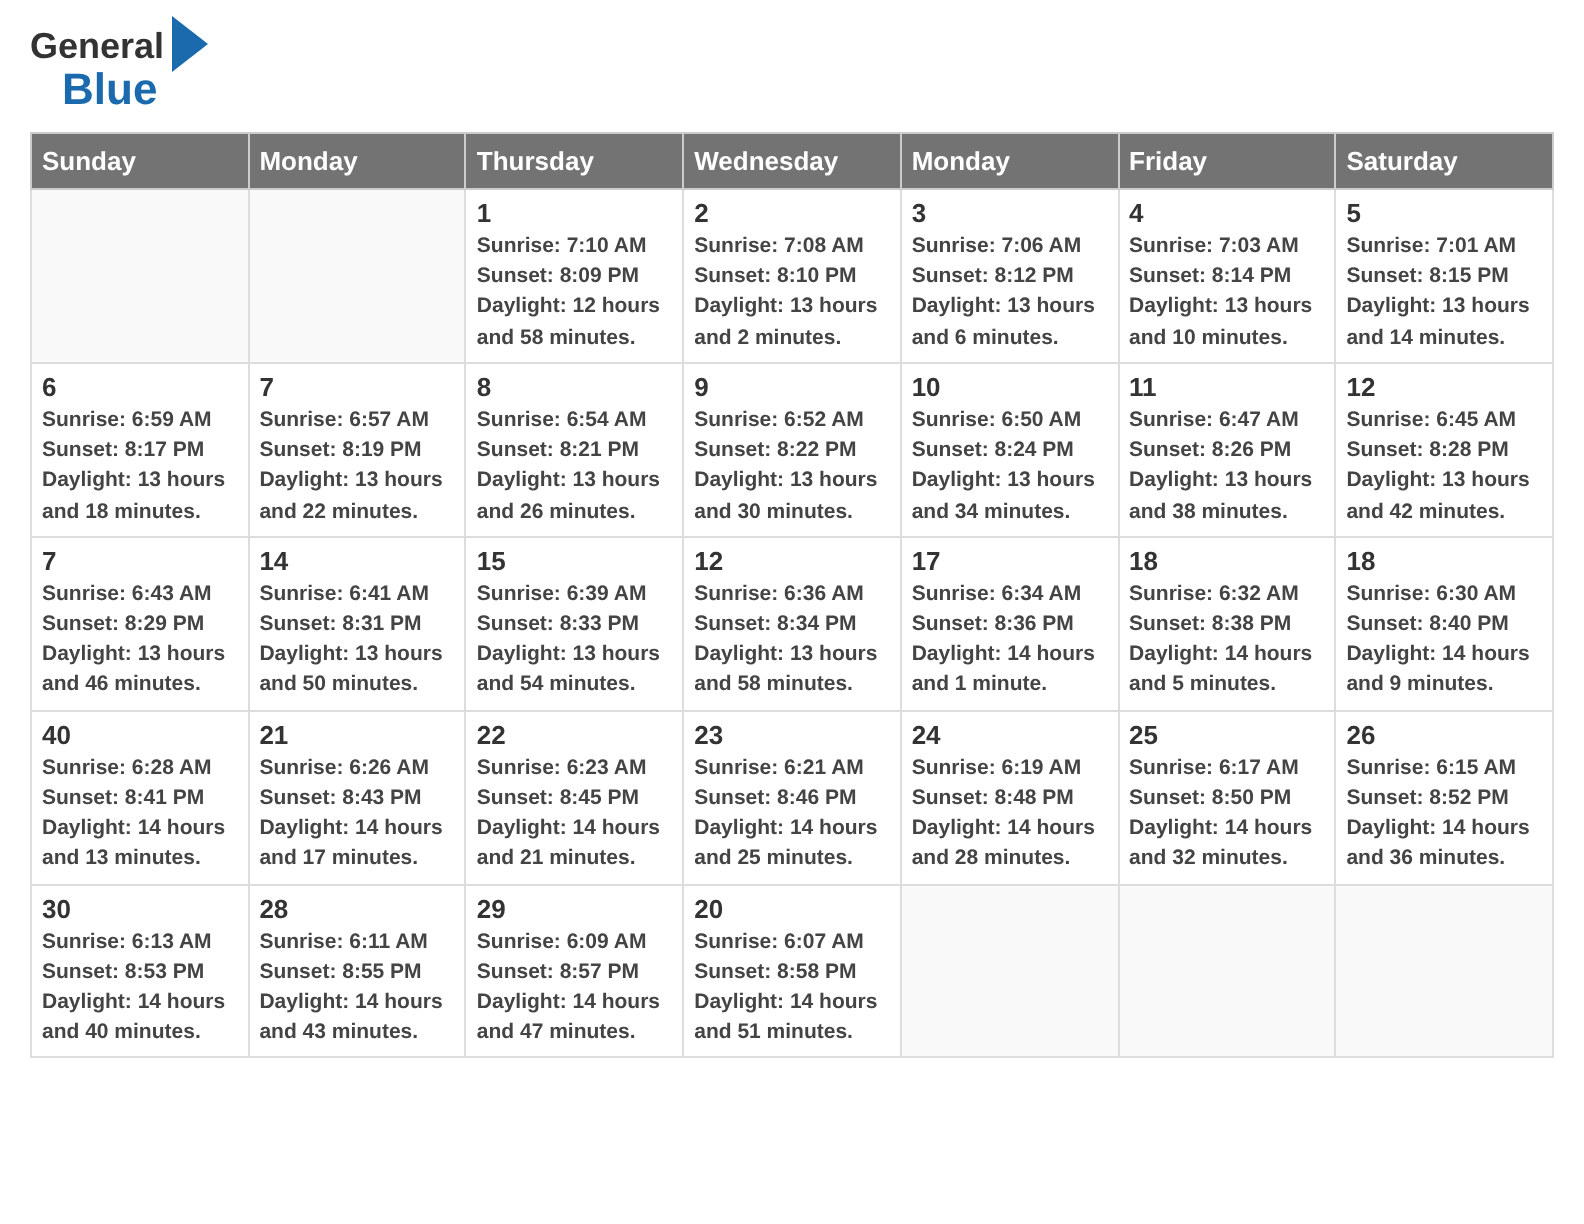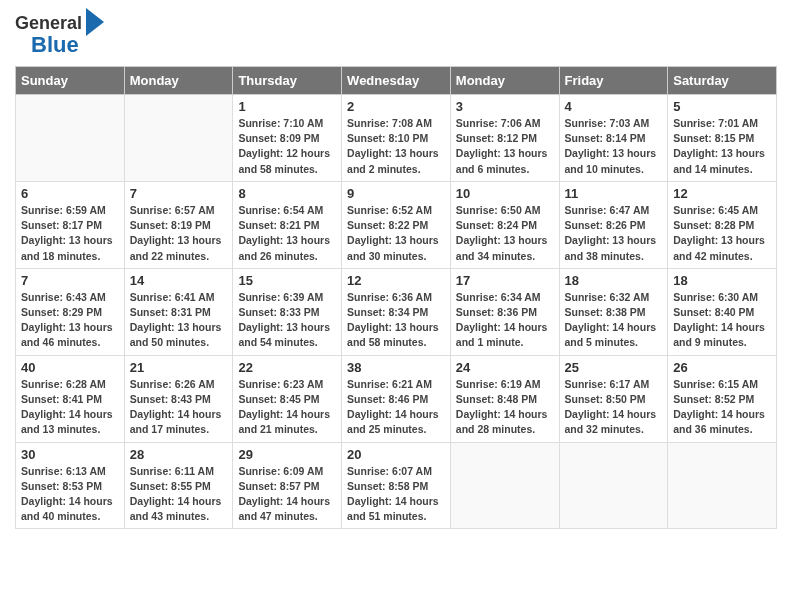--- a/index.html
+++ b/index.html
@@ -216,21 +216,21 @@
         </td>
         <td>
           <div class="day-num">21</div>
           <div class="day-info">Sunrise: 6:26 AM<br>Sunset: 8:43 PM<br>Daylight: 14 hours<br>and 17 minutes.</div>
         </td>
         <td>
           <div class="day-num">22</div>
           <div class="day-info">Sunrise: 6:23 AM<br>Sunset: 8:45 PM<br>Daylight: 14 hours<br>and 21 minutes.</div>
         </td>
         <td>
-          <div class="day-num">38</div>
+          <div class="day-num">23</div>
           <div class="day-info">Sunrise: 6:21 AM<br>Sunset: 8:46 PM<br>Daylight: 14 hours<br>and 25 minutes.</div>
         </td>
         <td>
           <div class="day-num">24</div>
           <div class="day-info">Sunrise: 6:19 AM<br>Sunset: 8:48 PM<br>Daylight: 14 hours<br>and 28 minutes.</div>
         </td>
         <td>
           <div class="day-num">25</div>
           <div class="day-info">Sunrise: 6:17 AM<br>Sunset: 8:50 PM<br>Daylight: 14 hours<br>and 32 minutes.</div>
         </td>

